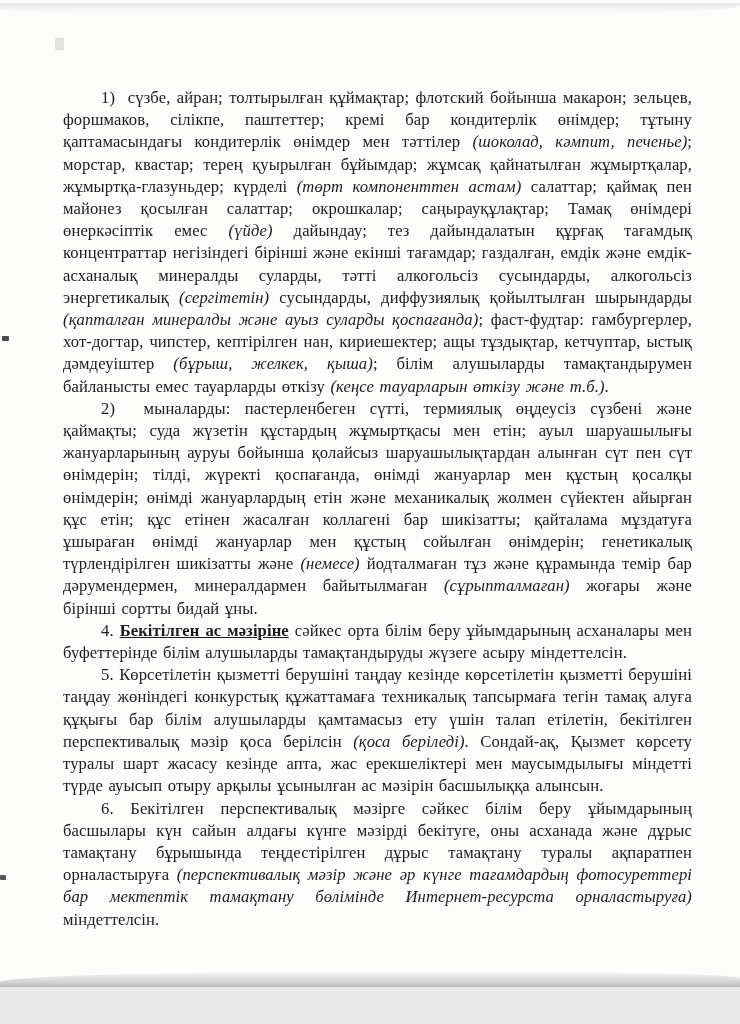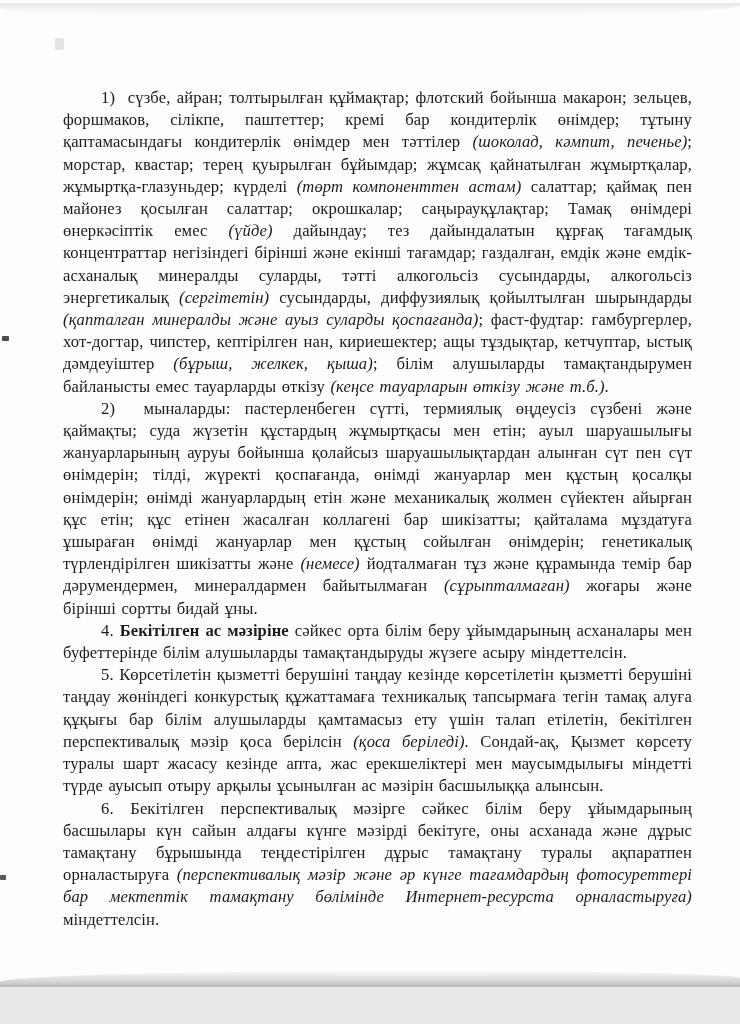--- a/index.html
+++ b/index.html
@@ -23,21 +23,21 @@
     padding: 0;
     text-indent: 38px;
     font-size: 16.6px;
     line-height: 22.2px;
     color: #1b1b1b;
     text-align: justify;
     word-spacing: 1.2px;
     letter-spacing: 0.1px;
   }
   .it { font-style: italic; }
-  .bd { font-weight: bold; }
+  .bd { font-weight: bold; text-decoration: underline; }
 
   
   .scan-band {
     position: absolute;
     left: 0;
     width: 100%;
     pointer-events: none;
   }
   .scan-band.top {
     top: 3px;

